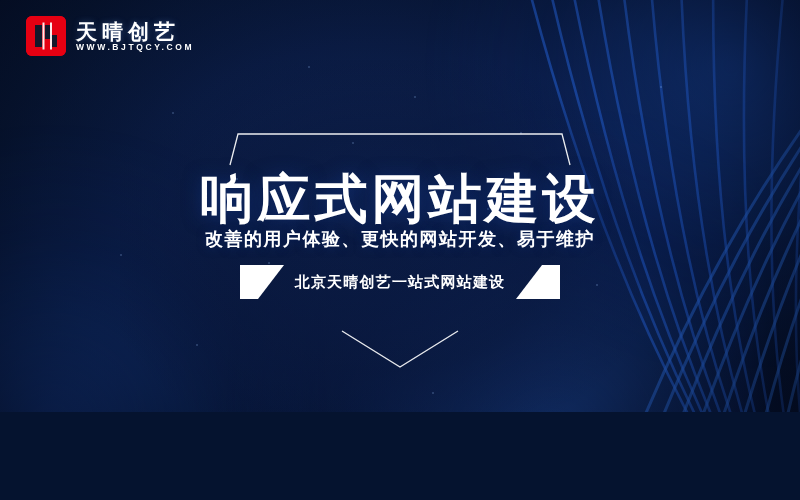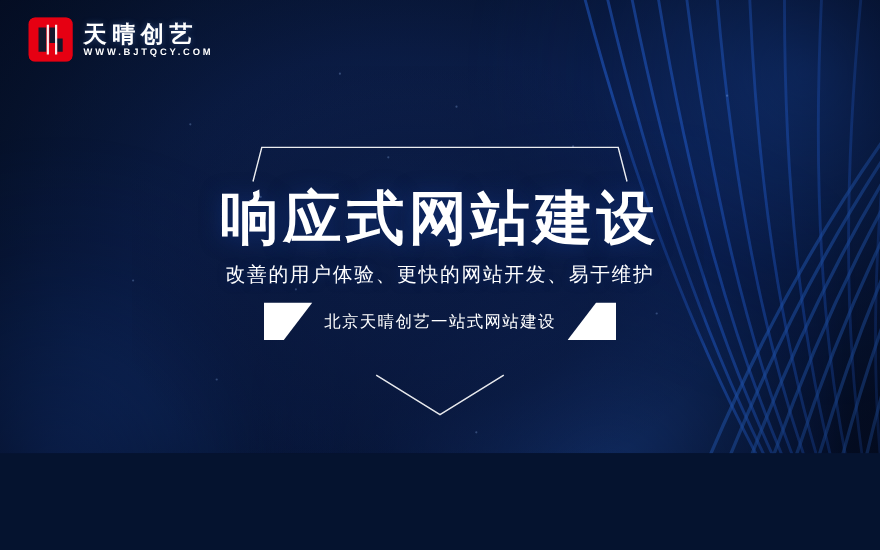--- a/index.html
+++ b/index.html
@@ -111,40 +111,40 @@
     margin-top:6px;
     color:#ffffff;
     font-size:53px;font-weight:700;
     letter-spacing:4px;
     line-height:1;
     text-shadow:0 2px 18px rgba(20,60,150,.55);
     white-space:nowrap;
   }
 
   .subline{
-    margin-top:12px;
+    margin-top:2px;
     color:#ffffff;
-    font-size:18px;font-weight:400;
+    font-size:18px;font-weight:700;
     letter-spacing:1.5px;
     white-space:nowrap;
     text-shadow:0 1px 8px rgba(10,40,110,.6);
   }
 
   .tagband{
     margin-top:14px;
     position:relative;
     width:320px;height:34px;
     display:flex;align-items:center;justify-content:center;
   }
   .tagband .wing{position:absolute;top:0;height:34px;width:44px;}
   .tagband .wing.l{left:0;}
   .tagband .wing.r{right:0;}
   .tagband .tagtext{
     position:relative;z-index:2;
-    color:#ffffff;font-size:15px;font-weight:400;letter-spacing:1.2px;
+    color:#ffffff;font-size:15px;font-weight:700;letter-spacing:1.2px;
     white-space:nowrap;
   }
 
   .chevron{margin-top:30px;width:128px;height:42px;display:block;}
 </style>
 </head>
 <body>
 
 <div class="banner">
 

